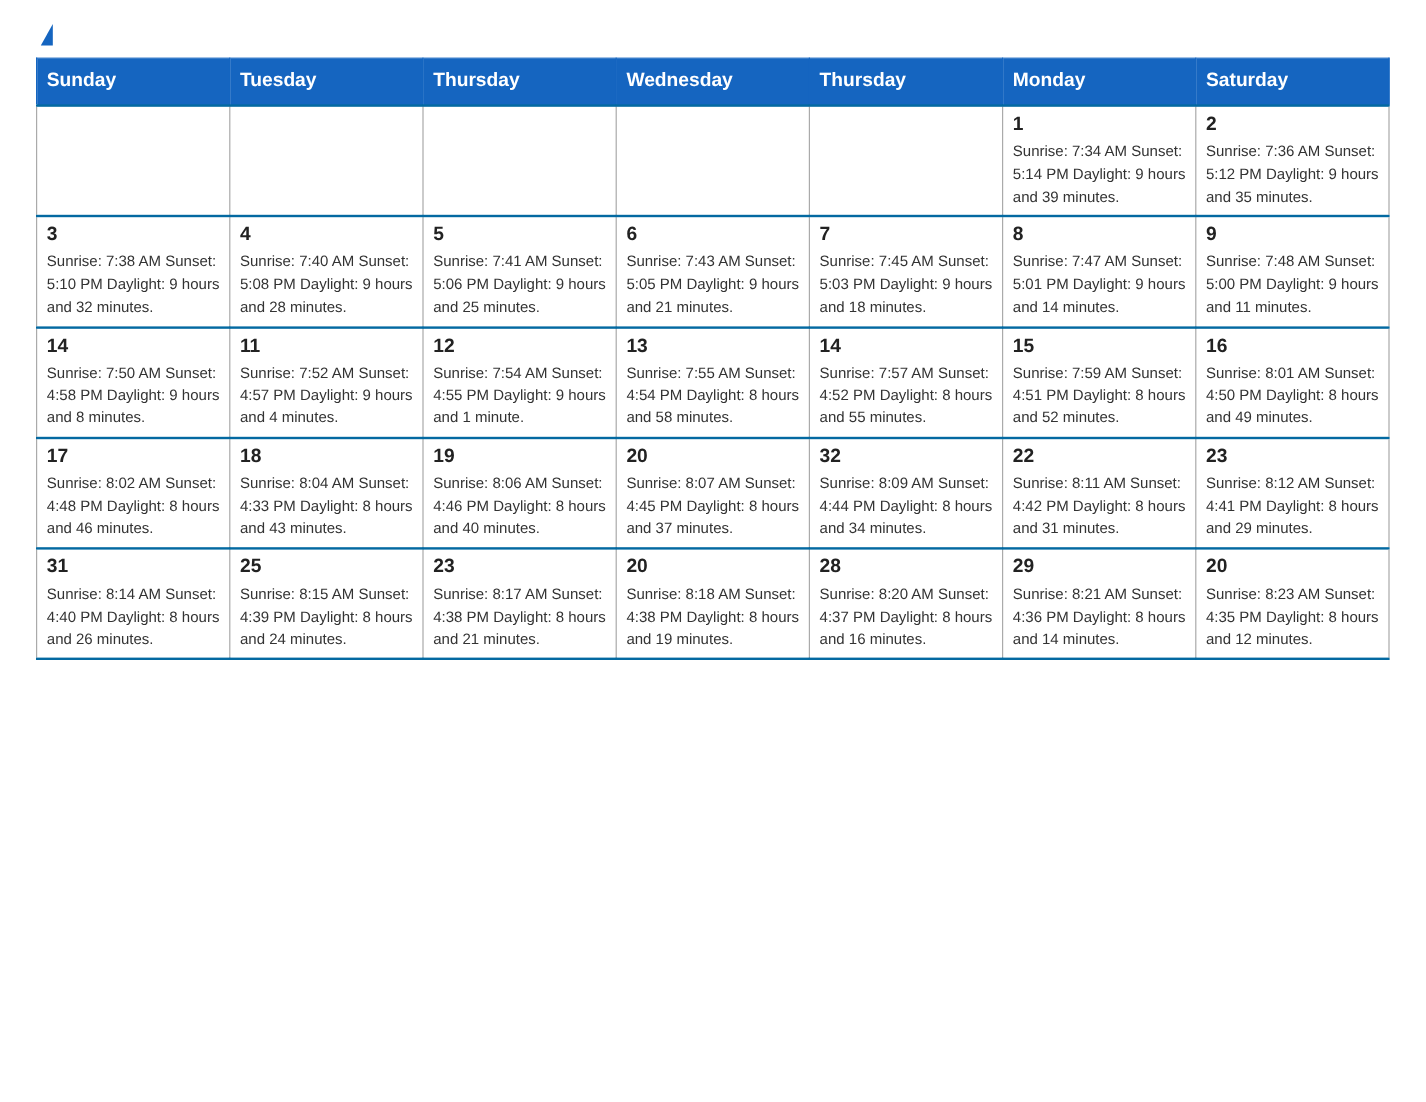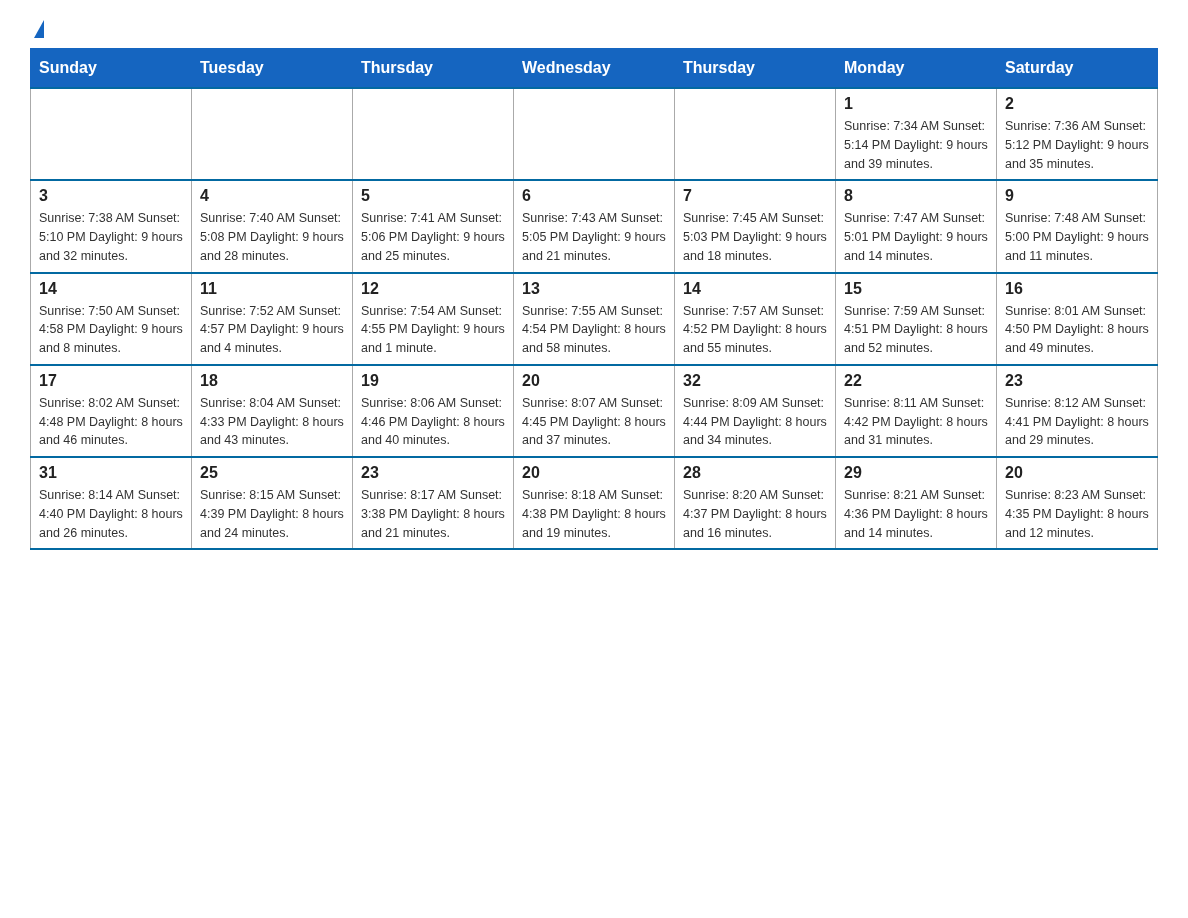--- a/index.html
+++ b/index.html
@@ -289,21 +289,21 @@
         </td>
         <td>
           <span class="day-number">25</span>
           <div class="day-info">Sunrise: 8:15 AM
 Sunset: 4:39 PM
 Daylight: 8 hours and 24 minutes.</div>
         </td>
         <td>
           <span class="day-number">23</span>
           <div class="day-info">Sunrise: 8:17 AM
-Sunset: 3:38 PM
+Sunset: 4:38 PM
 Daylight: 8 hours and 21 minutes.</div>
         </td>
         <td>
           <span class="day-number">20</span>
           <div class="day-info">Sunrise: 8:18 AM
 Sunset: 4:38 PM
 Daylight: 8 hours and 19 minutes.</div>
         </td>
         <td>
           <span class="day-number">28</span>

